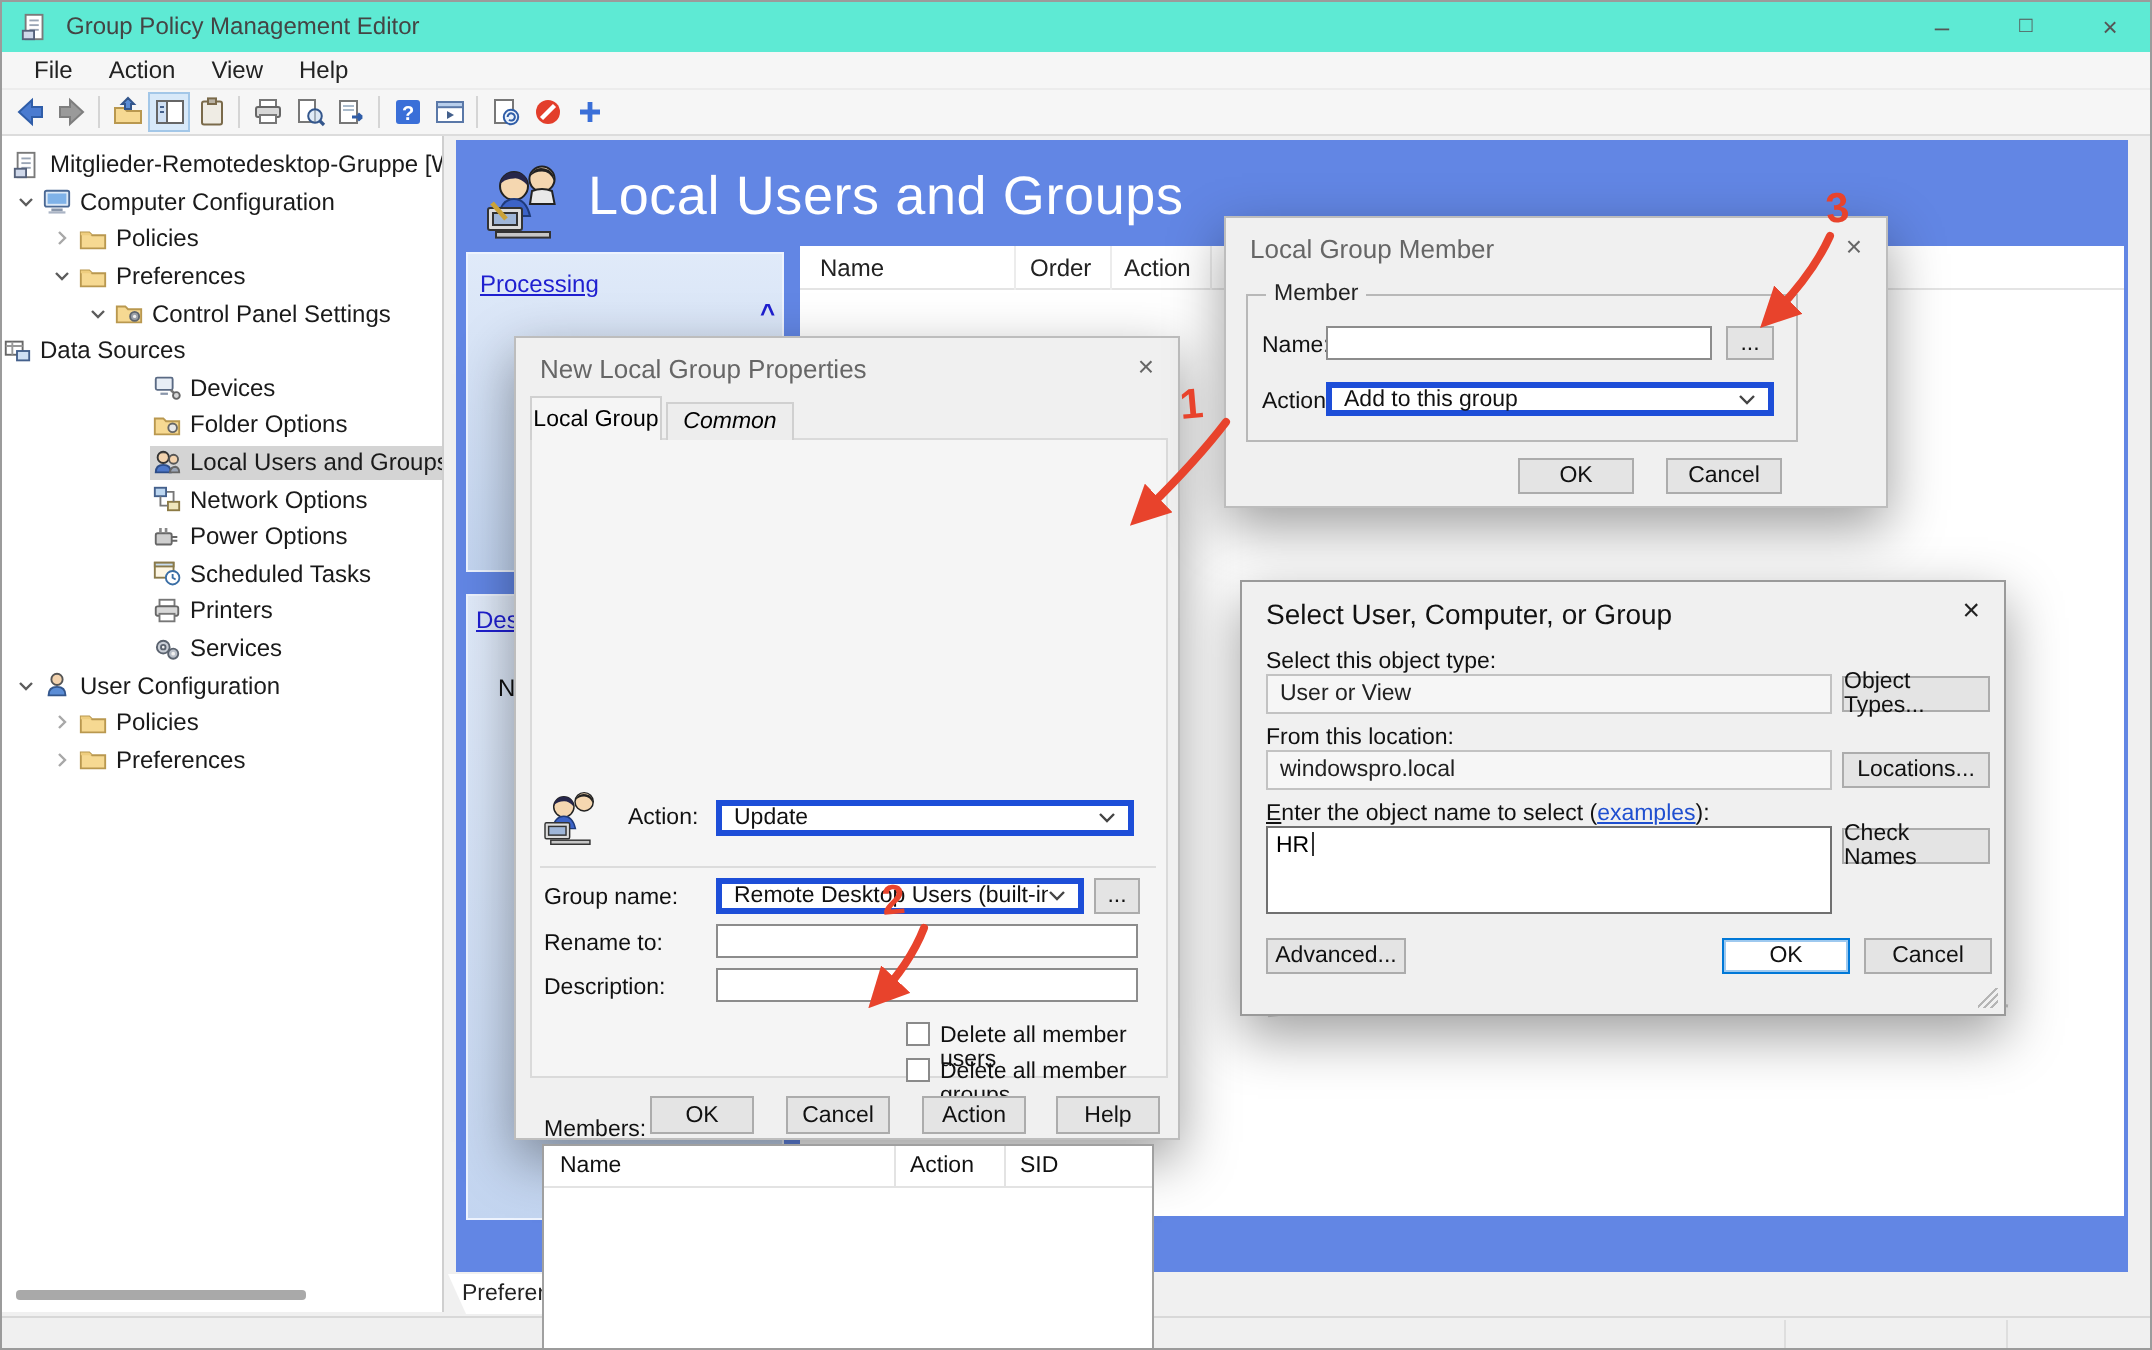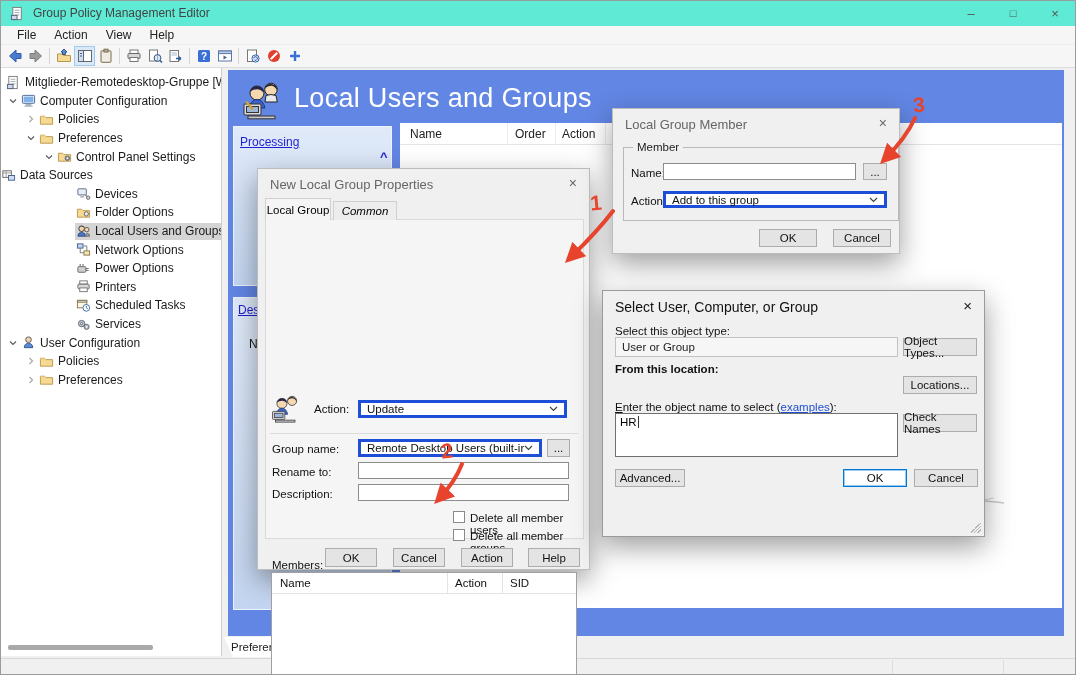--- a/index.html
+++ b/index.html
@@ -363,40 +363,40 @@
             </svg>
           </span>
           <span class="tlabel">Power Options</span>
         </span>
       </div>
       <div class="trow" style="padding-left: 75px;">
         <span class="chev" style="width: 0px; flex: 0 0 0px;"></span>
         <span class="twrap">
           <span class="ticon">
             <svg viewBox="0 0 16 16">
-              <rect x="4" y="2" width="8" height="3.5" fill="#fff" stroke="#777"></rect>
-              <rect x="2" y="5.5" width="12" height="5" rx="1" fill="#d8d8d8" stroke="#666"></rect>
-              <rect x="4" y="9.5" width="8" height="4" fill="#fff" stroke="#777"></rect>
-            </svg>
-          </span>
-          <span class="tlabel">Printers</span>
-        </span>
-      </div>
-      <div class="trow" style="padding-left: 75px;">
-        <span class="chev" style="width: 0px; flex: 0 0 0px;"></span>
-        <span class="twrap">
-          <span class="ticon">
-            <svg viewBox="0 0 16 16">
               <rect x="1.5" y="2.5" width="10" height="8" fill="#fdf6e3" stroke="#8a7a4a"></rect>
               <rect x="1.5" y="2.5" width="10" height="2" fill="#c8dcf0" stroke="#8a7a4a"></rect>
               <circle cx="11" cy="10.5" r="3.6" fill="#fff" stroke="#3a6ea5"></circle>
               <path d="M11 8.5 V10.5 L12.6 11.5" stroke="#3a6ea5" fill="none"></path>
             </svg>
           </span>
           <span class="tlabel">Scheduled Tasks</span>
+        </span>
+      </div>
+      <div class="trow" style="padding-left: 75px;">
+        <span class="chev" style="width: 0px; flex: 0 0 0px;"></span>
+        <span class="twrap">
+          <span class="ticon">
+            <svg viewBox="0 0 16 16">
+              <rect x="4" y="2" width="8" height="3.5" fill="#fff" stroke="#777"></rect>
+              <rect x="2" y="5.5" width="12" height="5" rx="1" fill="#d8d8d8" stroke="#666"></rect>
+              <rect x="4" y="9.5" width="8" height="4" fill="#fff" stroke="#777"></rect>
+            </svg>
+          </span>
+          <span class="tlabel">Printers</span>
         </span>
       </div>
       <div class="trow" style="padding-left: 75px;">
         <span class="chev" style="width: 0px; flex: 0 0 0px;"></span>
         <span class="twrap">
           <span class="ticon">
             <svg viewBox="0 0 16 16">
               <circle cx="6" cy="7" r="3.4" fill="#c9ced6" stroke="#5a626e"></circle>
               <circle cx="6" cy="7" r="1.2" fill="#f0f0f0" stroke="#5a626e"></circle>
               <circle cx="11.3" cy="10.5" r="2.7" fill="#b9bfc9" stroke="#5a626e"></circle>
@@ -567,50 +567,53 @@
     <span class="d" style="left:230px;top:0;width:1px;height:20px;background:#e3e3e3;"></span>
     <span class="d" style="left:0;top:20px;width:304px;height:1px;background:#e3e3e3;"></span>
   </div>
 
   <div class="d btn" style="left:67px;top:379px;width:52px;height:19px;">OK</div>
   <div class="d btn" style="left:135px;top:379px;width:52px;height:19px;">Cancel</div>
   <div class="d btn" style="left:203px;top:379px;width:52px;height:19px;">Action</div>
   <div class="d btn" style="left:270px;top:379px;width:52px;height:19px;">Help</div>
 </div>
 
-<div class="d dialog" style="left:612px;top:108px;width:288px;height:146px;z-index:11;">
+<div class="d dialog" style="left:612px;top:108px;width:332px;height:146px;z-index:11;">
   <span class="dtitle">Local Group Member</span>
   <span class="dclose" style="right:12px;">×</span>
   <div class="gbox" style="left:10px;top:38px;width:276px;height:74px;"></div>
   <span class="glegend" style="left:20px;top:32px;">Member</span>
   <span class="lbl" style="left:18px;top:58px;">Name:</span>
   <div class="d field" style="left:50px;top:54px;width:193px;height:17px;"></div>
   <div class="d btn" style="left:250px;top:54px;width:24px;height:17px;">...</div>
   <span class="lbl" style="left:18px;top:86px;">Action:</span>
   <div class="d combo" style="left:50px;top:82px;width:224px;height:17px;">
     <span class="cv">Add to this group</span>
     <svg width="9" height="6">
         <polyline points="1,1 4.5,4.5 8,1" fill="none" stroke="#444" stroke-width="1.2"></polyline>
       </svg>
   </div>
   <div class="d btn" style="left:146px;top:120px;width:58px;height:18px;">OK</div>
   <div class="d btn" style="left:220px;top:120px;width:58px;height:18px;">Cancel</div>
 </div>
 
-<div class="d dialog" style="left:602px;top:290px;width:383px;height:247px;z-index:12;border-color:#9a9a9a;">
+<div class="d dialog" style="left:620px;top:290px;width:383px;height:218px;z-index:12;border-color:#9a9a9a;">
   <span class="dtitle" style="font-size:14px;color:#111;">Select User, Computer, or Group</span>
   <span class="dclose" style="right:12px;font-size:15px;color:#222;">×</span>
 
   <span class="lbl" style="left:12px;top:34px;">Select this object type:</span>
   <div class="d rofield" style="left:12px;top:46px;width:283px;height:20px;">
-    <span>User or Group</span>
+    <span>User or View</span>
   </div>
   <div class="d btn" style="left:300px;top:47px;width:74px;height:18px;">Object Types...</div>
 
-  <span class="lbl" style="left:12px;top:72px;font-weight:bold;">From this location:</span>
+  <span class="lbl" style="left:12px;top:72px;">From this location:</span>
+  <div class="d rofield" style="left:12px;top:84px;width:283px;height:20px;">
+    <span>windowspro.local</span>
+  </div>
   <div class="d btn" style="left:300px;top:85px;width:74px;height:18px;">Locations...</div>
 
   <span class="lbl" style="left:12px;top:110px;"><span style="text-decoration:underline;">E</span><span>nter the object name to select (</span><span style="color:#1f4fd0;text-decoration:underline;">examples</span><span>):</span></span>
   <div class="d field" style="left:12px;top:122px;width:283px;height:44px;border-color:#707070;padding:2px 4px;font-size:11.5px;">
     <span>HR</span><span class="caret"></span>
   </div>
   <div class="d btn" style="left:300px;top:123px;width:74px;height:18px;">Check Names</div>
 
   <div class="d btn" style="left:12px;top:178px;width:70px;height:18px;">Advanced...</div>
   <div class="d btn def" style="left:240px;top:178px;width:64px;height:18px;">OK</div>

